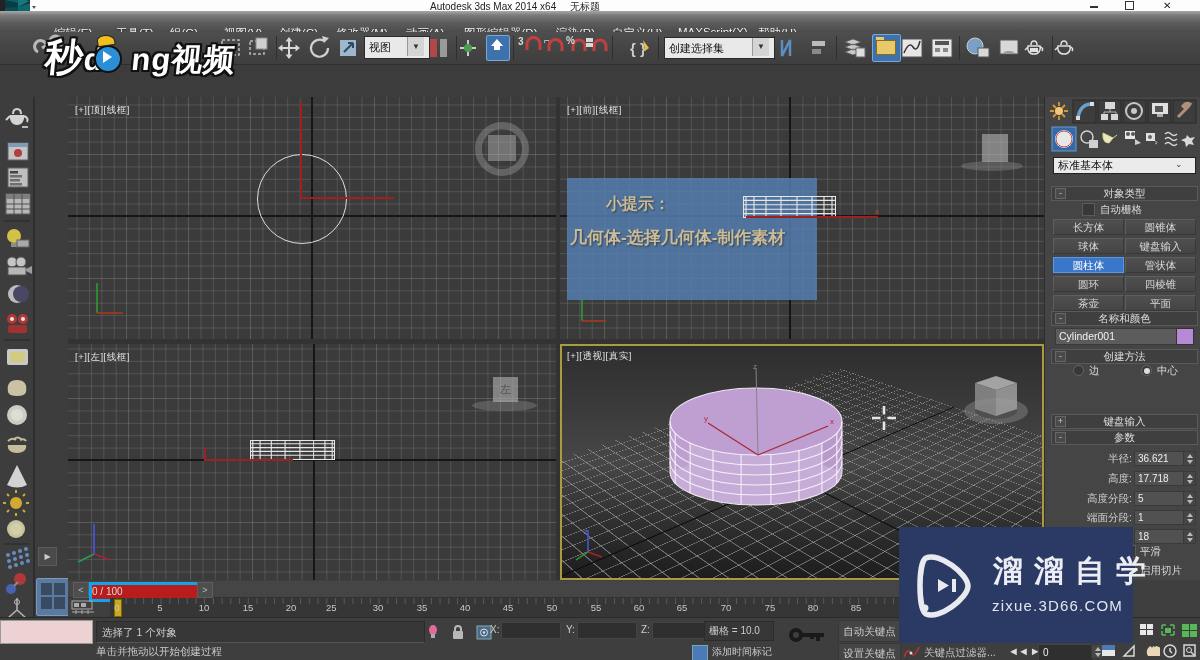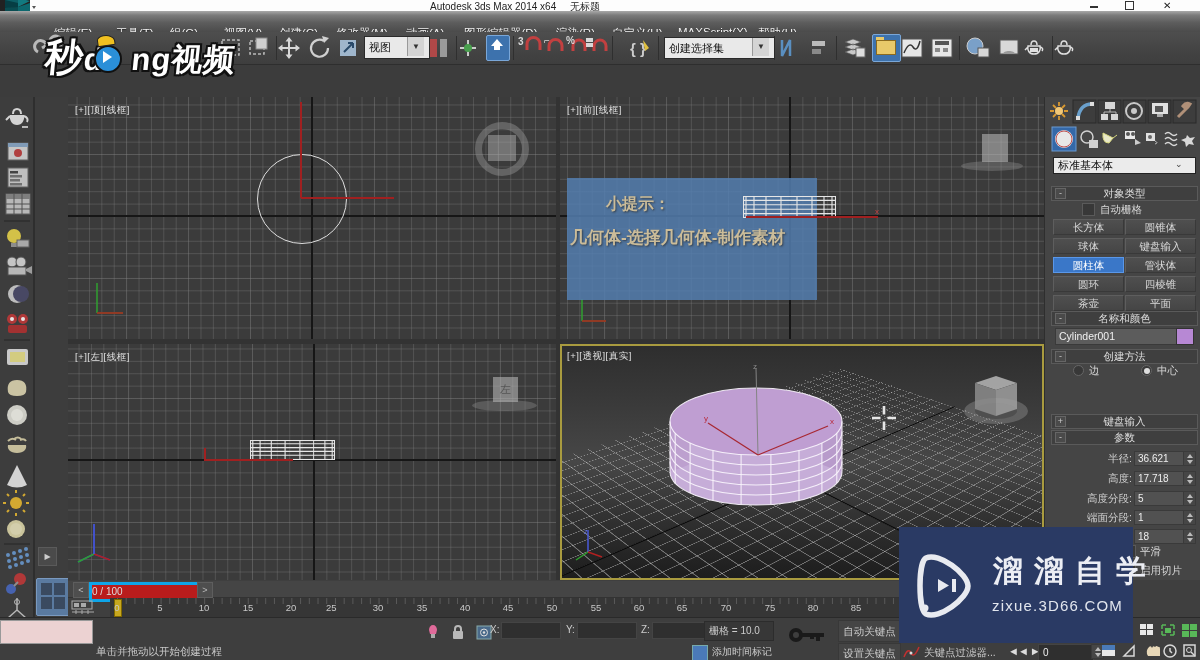--- a/index.html
+++ b/index.html
@@ -521,20 +521,21 @@
 <div class="abs" style="left:606px;top:22px;width:16px;text-align:center;font-size:9.5px;color:#c8c8c8;">65</div>
 <div class="abs" style="left:650px;top:22px;width:16px;text-align:center;font-size:9.5px;color:#c8c8c8;">70</div>
 <div class="abs" style="left:694px;top:22px;width:16px;text-align:center;font-size:9.5px;color:#c8c8c8;">75</div>
 <div class="abs" style="left:737px;top:22px;width:16px;text-align:center;font-size:9.5px;color:#c8c8c8;">80</div>
 <div class="abs" style="left:780px;top:22px;width:16px;text-align:center;font-size:9.5px;color:#c8c8c8;">85</div>
 </div>
 
 <div class="abs" id="statusbar" style="left:0;top:617px;width:1200px;height:43px;background:#3e3e3e;border-top:1px solid #2a2a2a;">
   <div class="abs" style="left:0;top:2px;width:93px;height:24px;background:#ecd2d2;border:1px solid #999;box-sizing:border-box;"></div>
   <div class="abs" style="left:0;top:26px;width:93px;height:17px;background:#fafafa;font-size:10px;color:#111;line-height:16px;white-space:nowrap;overflow:hidden;font-family:'Liberation Mono',monospace;margin-top:44px;">欢迎使用 MAXSc</div>
+  <div class="abs" style="left:96px;top:3px;width:322px;height:20px;background:#373737;border:1px solid #2c2c2c;border-bottom-color:#555;font-size:10.5px;color:#d0d0d0;line-height:20px;padding-left:5px;">选择了 1 个对象</div>
 
   <svg class="abs" style="left:425px;top:5px;" width="70" height="18">
     <path d="M8 2 a4 5 0 0 1 4 5 l-1 4 h-6 l-1 -4 a4 5 0 0 1 4 -5z" fill="#e06a9a"></path>
         <rect x="6" y="11" width="4" height="4" fill="#aaa"></rect>
     <rect x="28" y="8" width="10" height="8" rx="1" fill="#b8b8b8"></rect>
         <path d="M30 8 v-2 a3 3 0 0 1 6 0 v2" stroke="#b8b8b8" stroke-width="2" fill="none"></path>
     <rect x="52" y="3" width="14" height="13" fill="#4a6a8a" stroke="#8aa"></rect>
         <circle cx="59" cy="9.5" r="3.5" fill="none" stroke="#ddd"></circle>
         <circle cx="59" cy="9.5" r="1.2" fill="#ddd"></circle>
   </svg>

